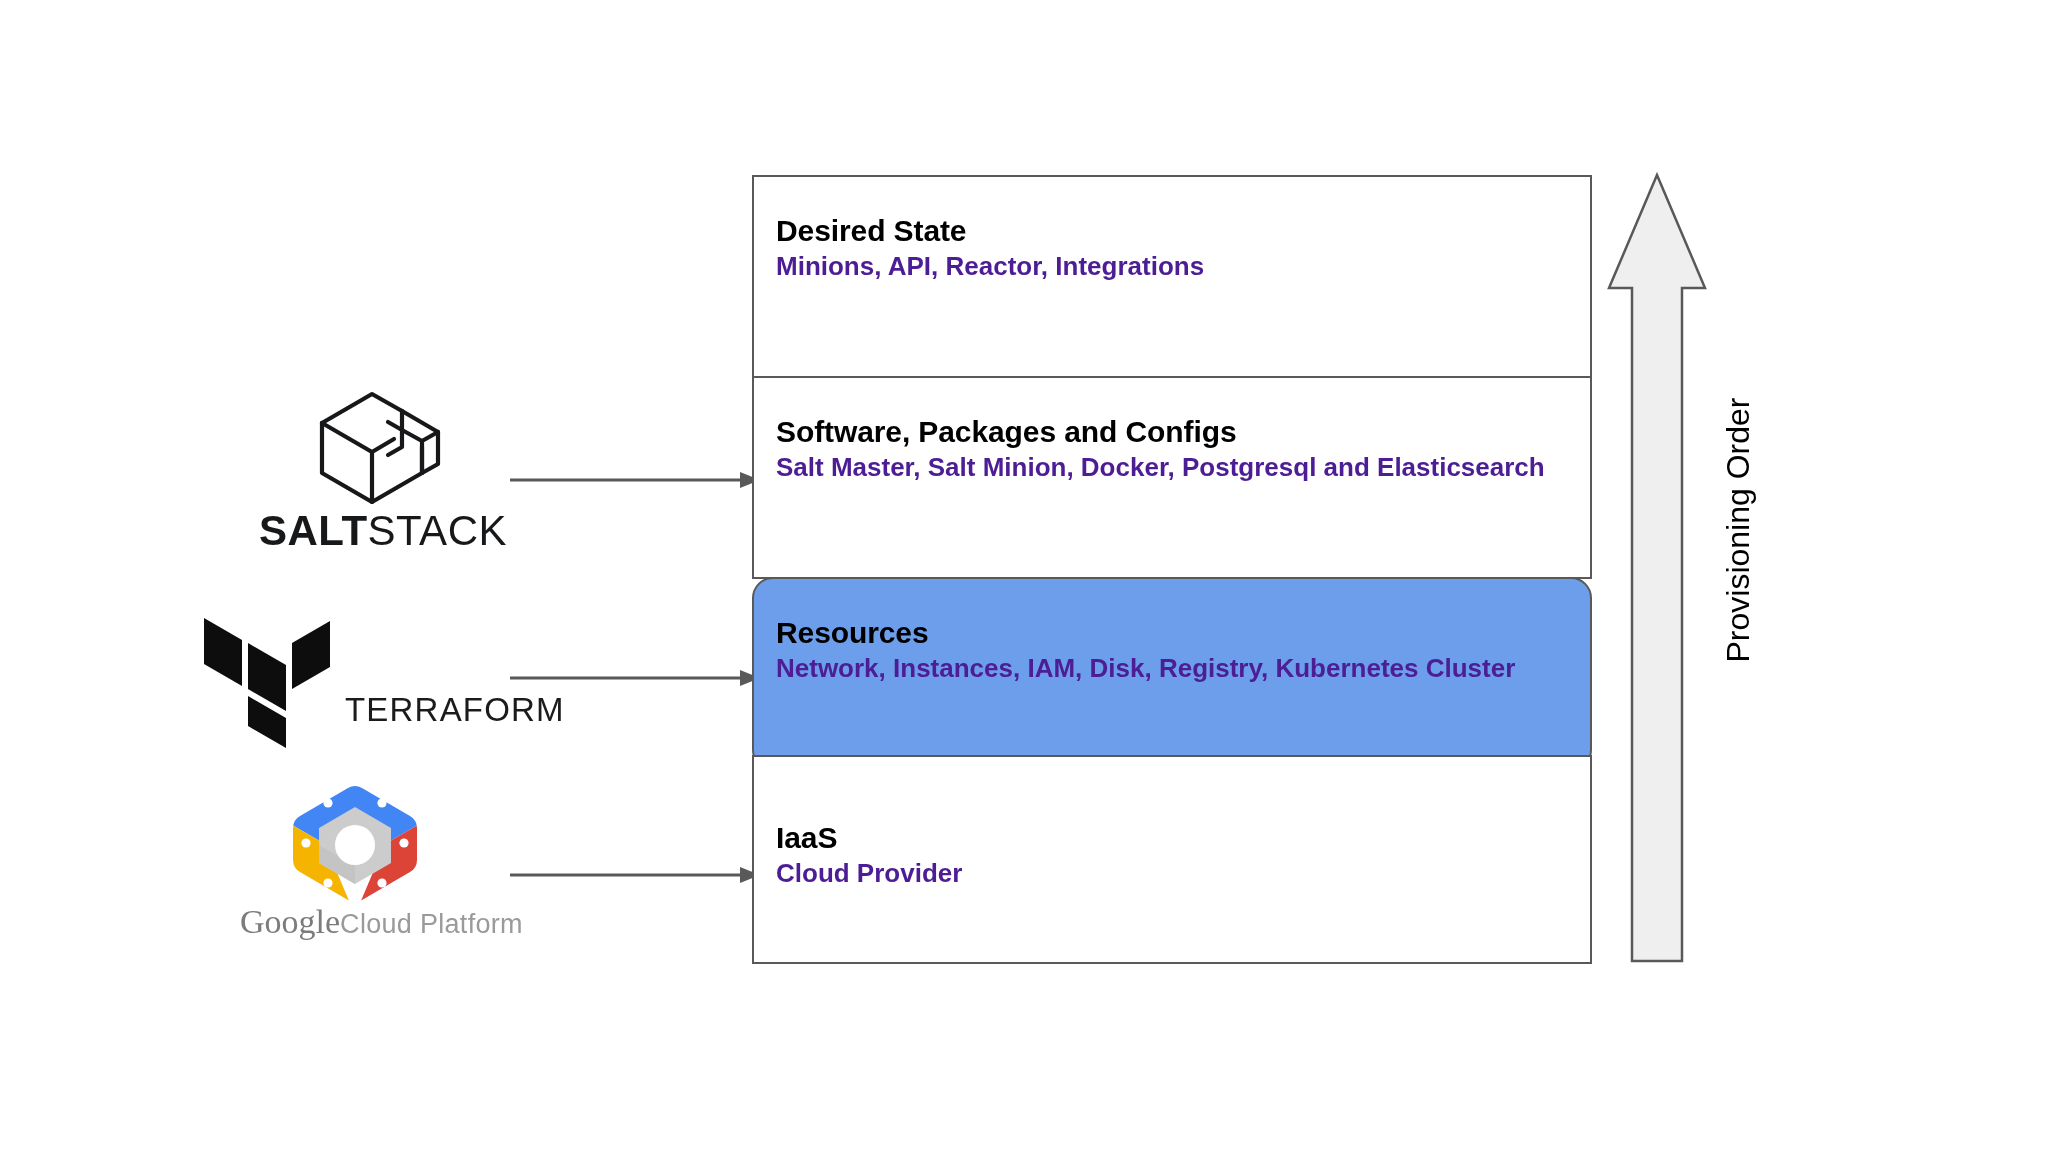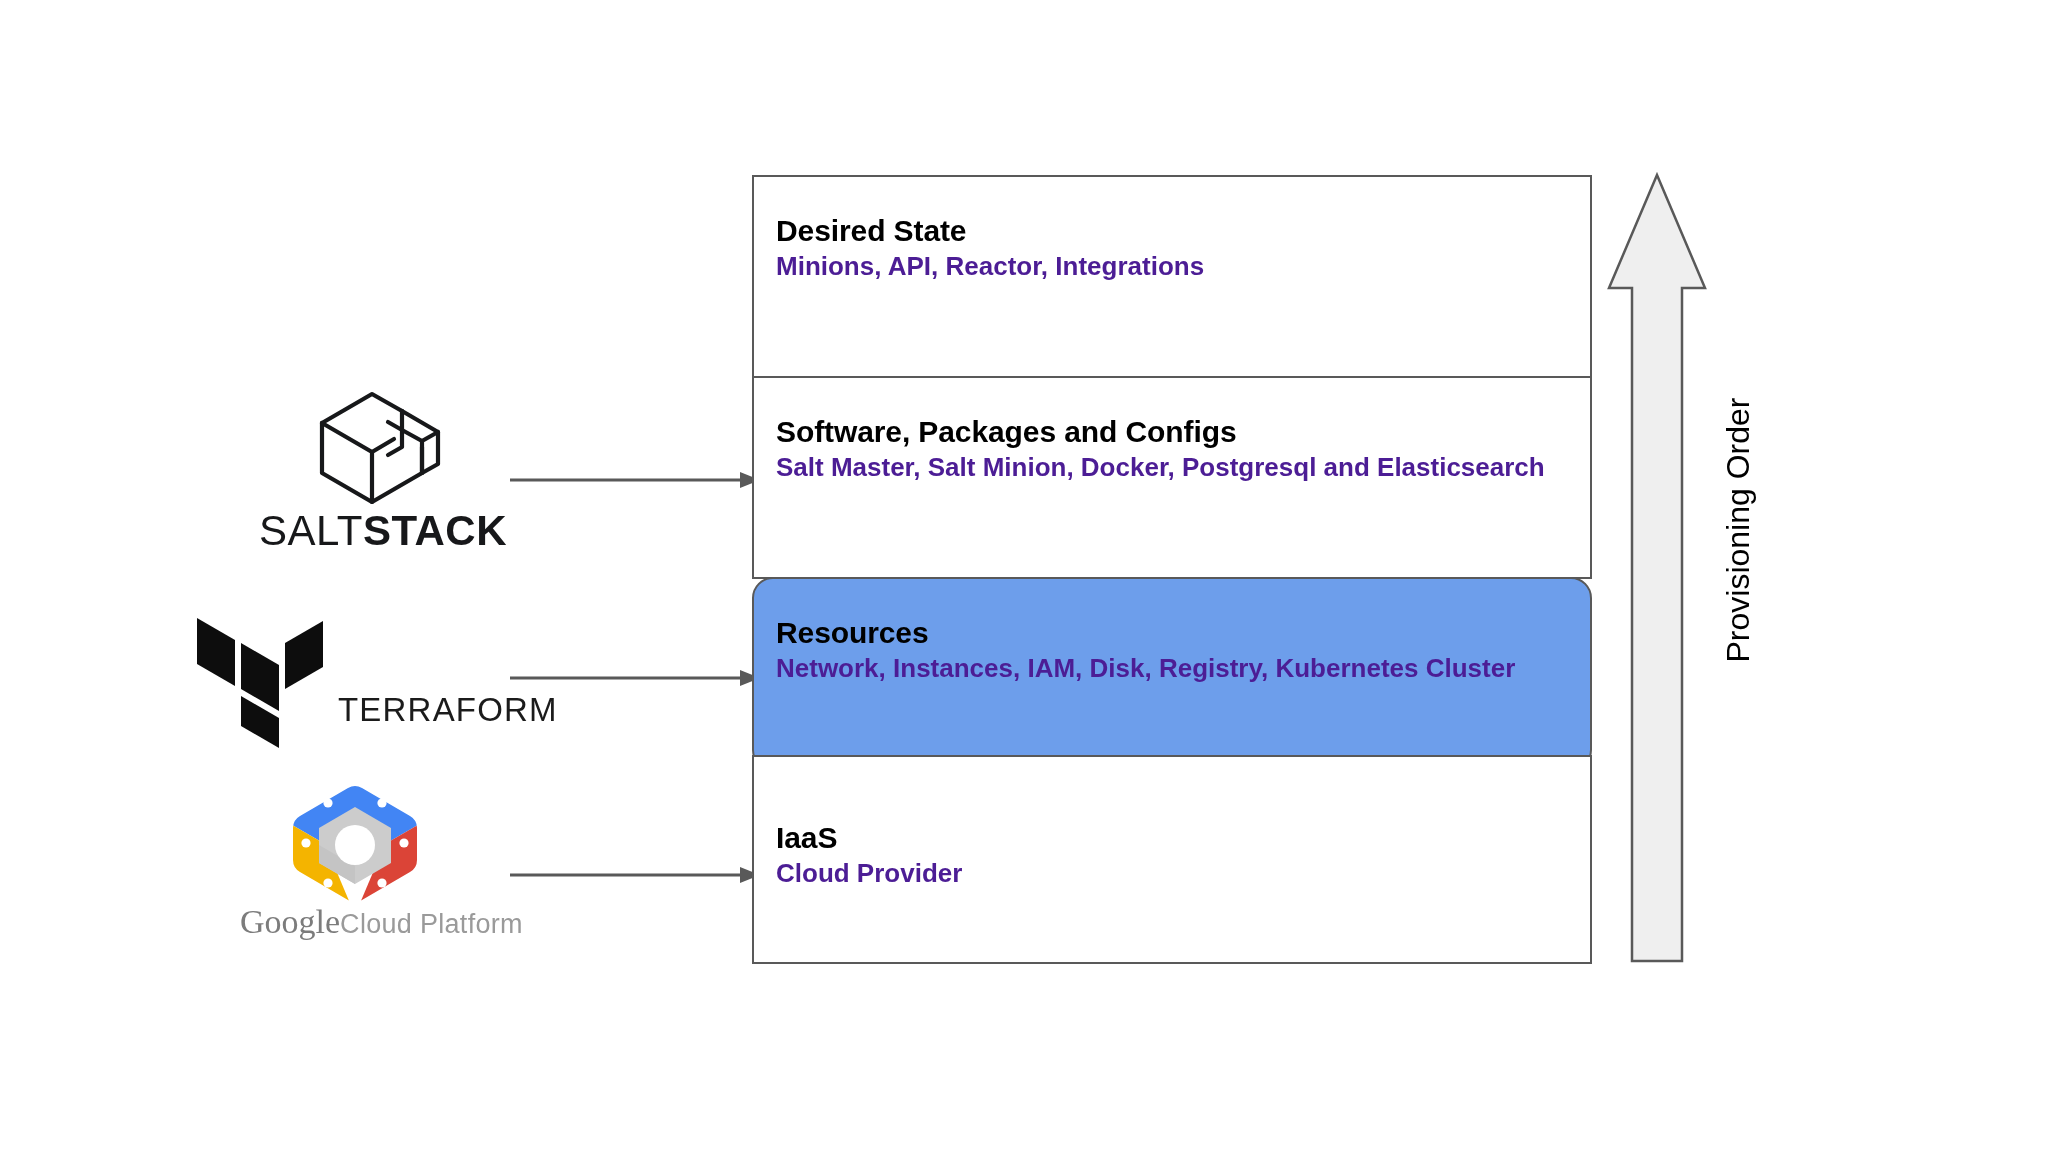--- a/index.html
+++ b/index.html
@@ -105,25 +105,25 @@
   .saltstack-word {
     position: absolute;
     left: 0; top: 122px;
     width: 290px;
     text-align: center;
     font-size: 42px;
     letter-spacing: 0.5px;
     color: #17181a;
     white-space: nowrap;
   }
-  .saltstack-word .w-light { font-weight: 400; margin-top: 40px; }
-  .saltstack-word .w-bold  { font-weight: bold; }
-
-  
-  #logo-terraform { left: 195px; top: 608px; width: 270px; height: 140px; }
+  .saltstack-word .w-light { font-weight: 700; margin-top: 40px; }
+  .saltstack-word .w-bold  { font-weight: normal; }
+
+  
+  #logo-terraform { left: 202px; top: 608px; width: 270px; height: 140px; }
   .terraform-mark { position: absolute; left: 0; top: 0; width: 140px; height: 140px; }
   .terraform-word {
     position: absolute;
     left: 143px; top: 83px;
     font-size: 33px;
     font-weight: 300;
     letter-spacing: 1.2px;
     color: #1b1b1b;
     white-space: nowrap;
   }

